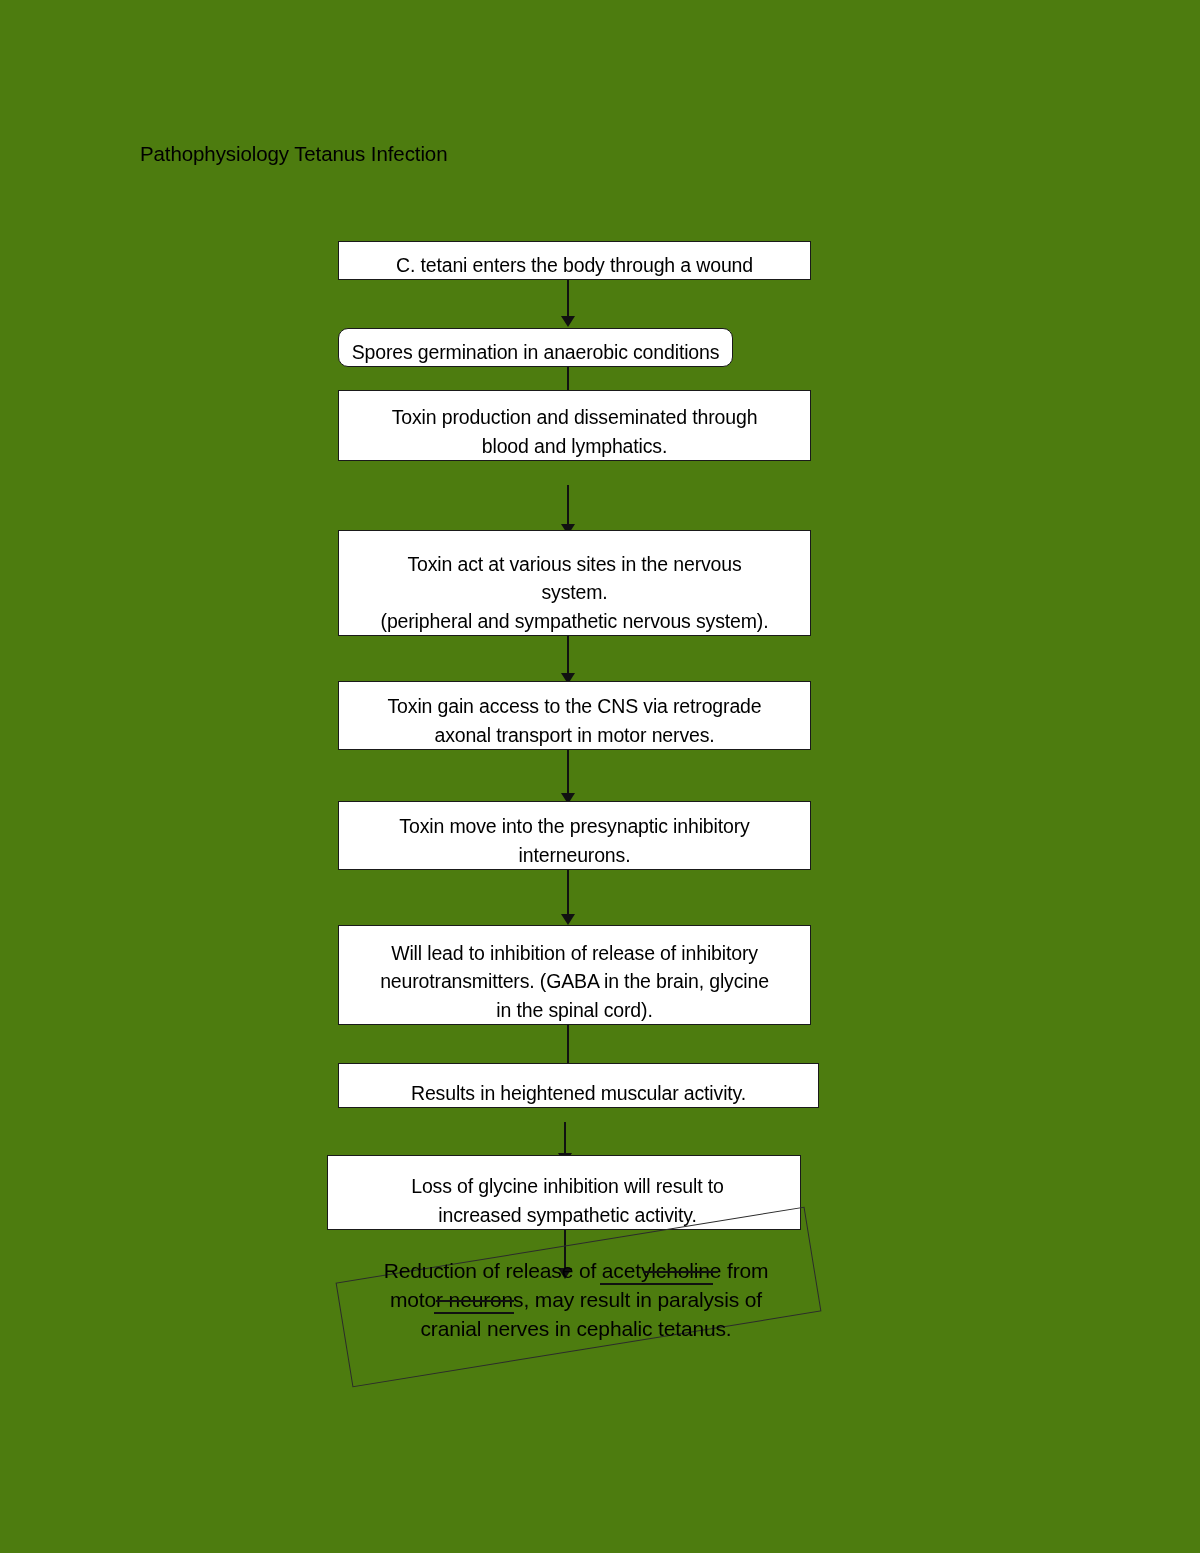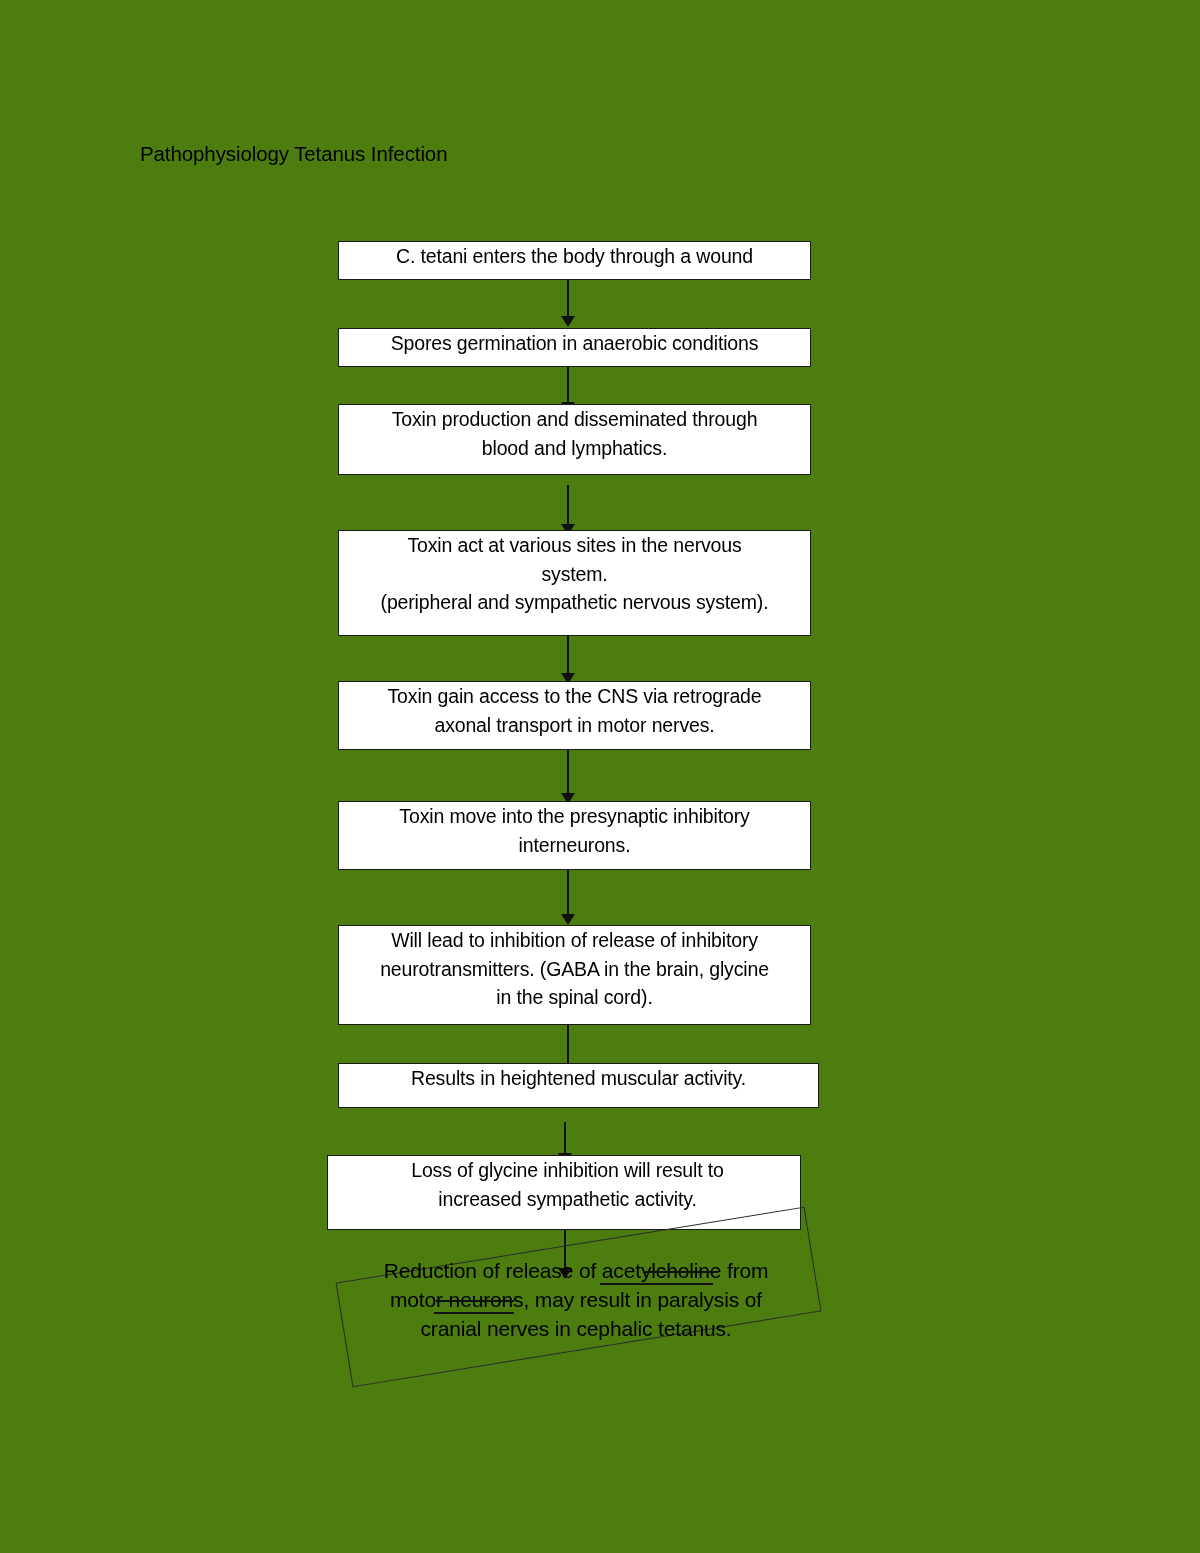--- a/index.html
+++ b/index.html
@@ -34,21 +34,21 @@
     white-space: nowrap;
   }
 
   
   .node {
     position: absolute;
     box-sizing: border-box;
     border: 1.6px solid #1a1a1a;
     background: #ffffff;
     display: flex;
-    align-items: flex-start;
+    align-items: flex-end;
     justify-content: center;
     text-align: center;
     font-size: 19.5px;
     line-height: 28.5px;
     letter-spacing: -0.15px;
     color: #000000;
     padding: 0 6px;
   }
   .node .node-text {
     display: block;
@@ -108,27 +108,27 @@
 <div id="page">
 
   <div class="doc-title">Pathophysiology Tetanus Infection</div>
 
   <div class="node" style="left:338px; top:241px; width:473px; height:39px;">
     <span class="node-text">C. tetani enters the body through a wound</span>
   </div>
   <div class="connector" style="left:567px; top:280px; height:38px;"></div>
   <div class="arrowhead" style="left:561px; top:316px;"></div>
 
-  <div class="node" style="left:338px; top:328px; width:473px; height:39px;">
+  <div class="node" style="left:338px; top:328px; width:395px; height:39px;border-radius:10px;">
     <span class="node-text">Spores germination in anaerobic conditions</span>
   </div>
   <div class="connector" style="left:567px; top:367px; height:37px;"></div>
   <div class="arrowhead" style="left:561px; top:402px;"></div>
 
-  <div class="node" style="left:338px; top:404px; width:473px; height:71px;">
+  <div class="node" style="left:338px; top:390px; width:473px; height:71px;">
     <span class="node-text">Toxin production and disseminated through
 blood and lymphatics.</span>
   </div>
   <div class="connector" style="left:567px; top:485px; height:43px;"></div>
   <div class="arrowhead" style="left:561px; top:524px;"></div>
 
   <div class="node" style="left:338px; top:530px; width:473px; height:106px;">
     <span class="node-text">Toxin act at various sites in the nervous
 system.
 (peripheral and sympathetic nervous system).</span>

